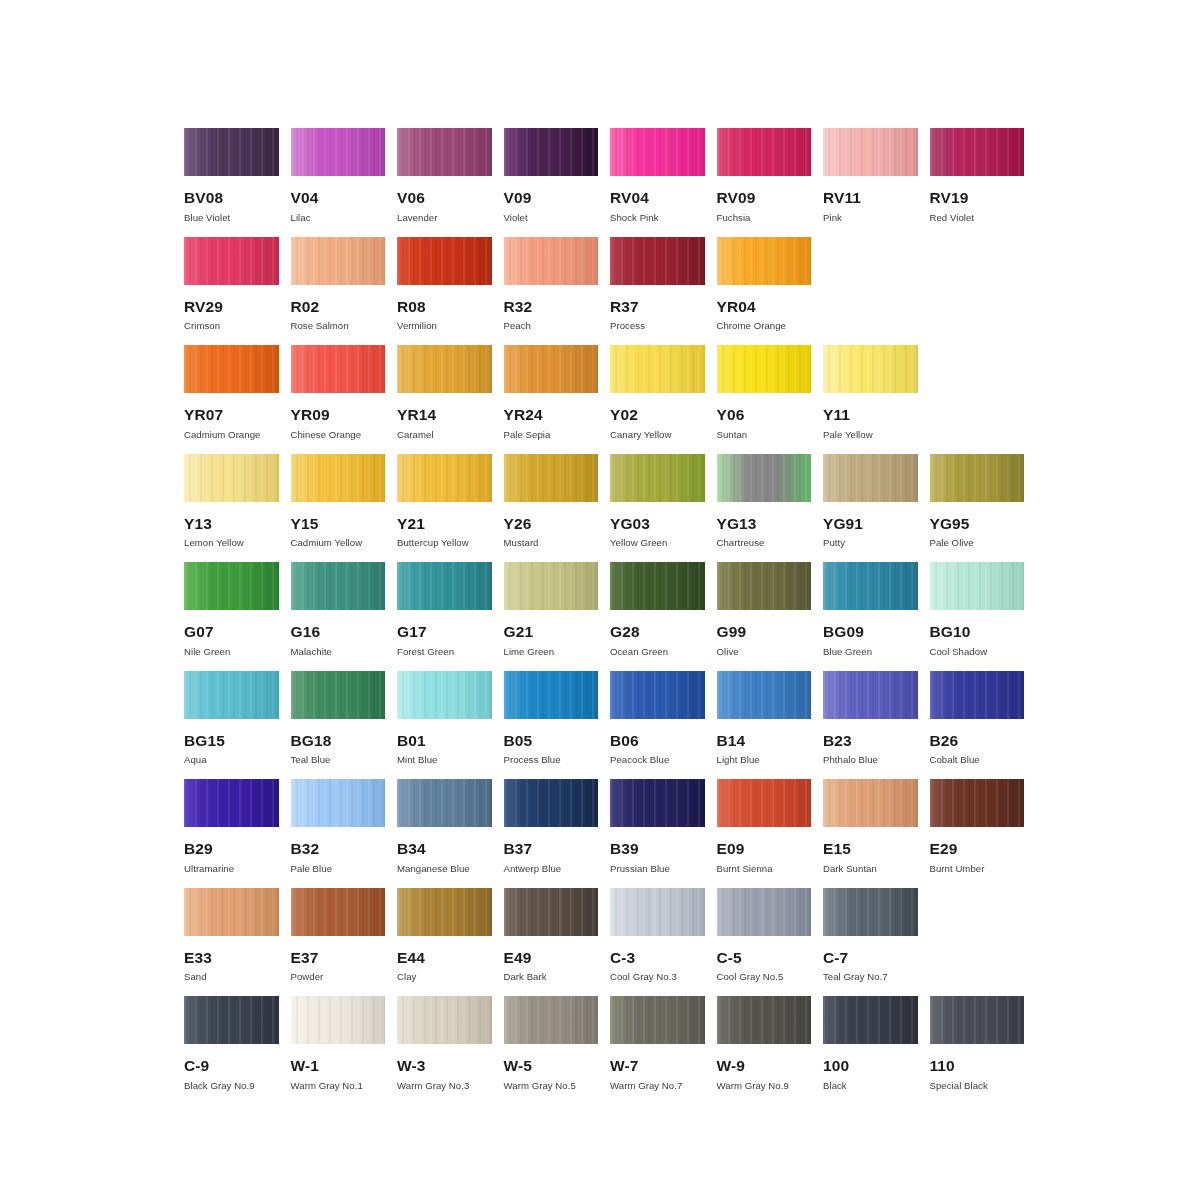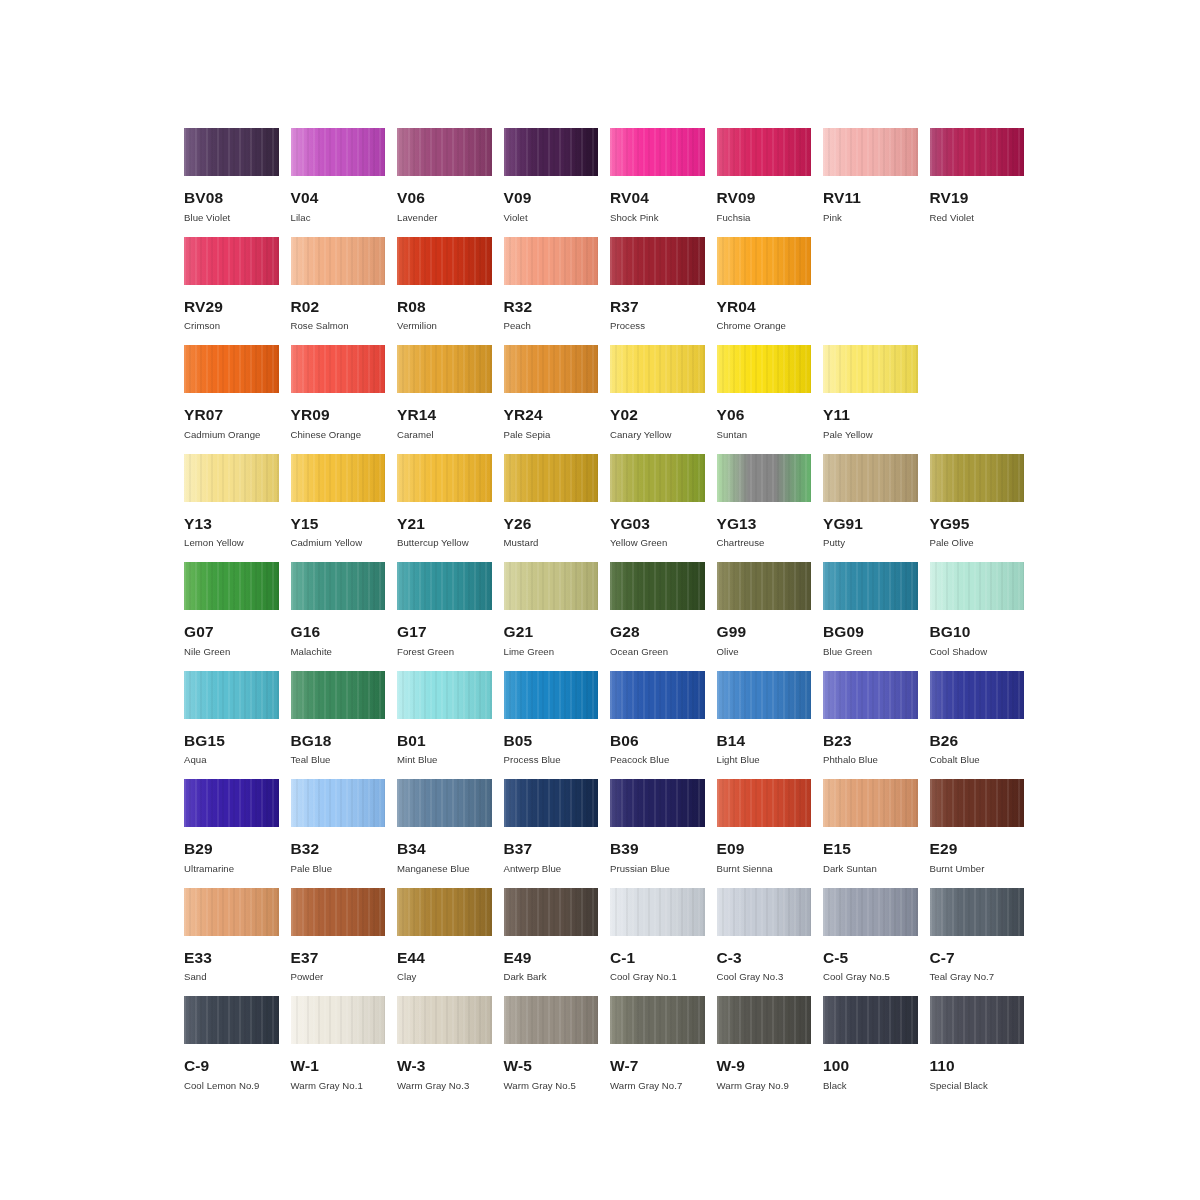--- a/index.html
+++ b/index.html
@@ -561,28 +561,20 @@
       </div>
       <div class="cell">
         <div class="swatch" style="background: linear-gradient(to right, rgb(111, 96, 85) 0%, rgb(94, 80, 70) 34%, rgb(94, 80, 70) 62%, rgb(72, 64, 58) 100%);">
           <div class="sheen"></div>
           <div class="streaks"></div>
         </div>
         <div class="code">E49</div>
         <div class="name">Dark Bark</div>
       </div>
       <div class="cell">
-        <div class="swatch" style="background: linear-gradient(to right, rgb(228, 232, 237) 0%, rgb(215, 220, 226) 34%, rgb(215, 220, 226) 62%, rgb(200, 207, 215) 100%);">
-          <div class="sheen"></div>
-          <div class="streaks"></div>
-        </div>
-        <div class="code">C-1</div>
-        <div class="name">Cool Gray No.1</div>
-      </div>
-      <div class="cell">
         <div class="swatch" style="background: linear-gradient(to right, rgb(214, 219, 227) 0%, rgb(197, 203, 213) 34%, rgb(197, 203, 213) 62%, rgb(179, 186, 198) 100%);">
           <div class="sheen"></div>
           <div class="streaks"></div>
         </div>
         <div class="code">C-3</div>
         <div class="name">Cool Gray No.3</div>
       </div>
       <div class="cell">
         <div class="swatch" style="background: linear-gradient(to right, rgb(173, 179, 191) 0%, rgb(154, 160, 175) 34%, rgb(154, 160, 175) 62%, rgb(134, 141, 158) 100%);">
           <div class="sheen"></div>
@@ -600,21 +592,21 @@
         <div class="name">Teal Gray No.7</div>
       </div>
     </div>
     <div class="row">
       <div class="cell">
         <div class="swatch" style="background: linear-gradient(to right, rgb(76, 84, 97) 0%, rgb(60, 68, 80) 34%, rgb(60, 68, 80) 62%, rgb(47, 55, 68) 100%);">
           <div class="sheen"></div>
           <div class="streaks"></div>
         </div>
         <div class="code">C-9</div>
-        <div class="name">Cool Lemon No.9</div>
+        <div class="name">Black Gray No.9</div>
       </div>
       <div class="cell">
         <div class="swatch" style="background: linear-gradient(to right, rgb(244, 241, 233) 0%, rgb(237, 233, 222) 34%, rgb(237, 233, 222) 62%, rgb(227, 222, 209) 100%);">
           <div class="sheen"></div>
           <div class="streaks"></div>
         </div>
         <div class="code">W-1</div>
         <div class="name">Warm Gray No.1</div>
       </div>
       <div class="cell">

